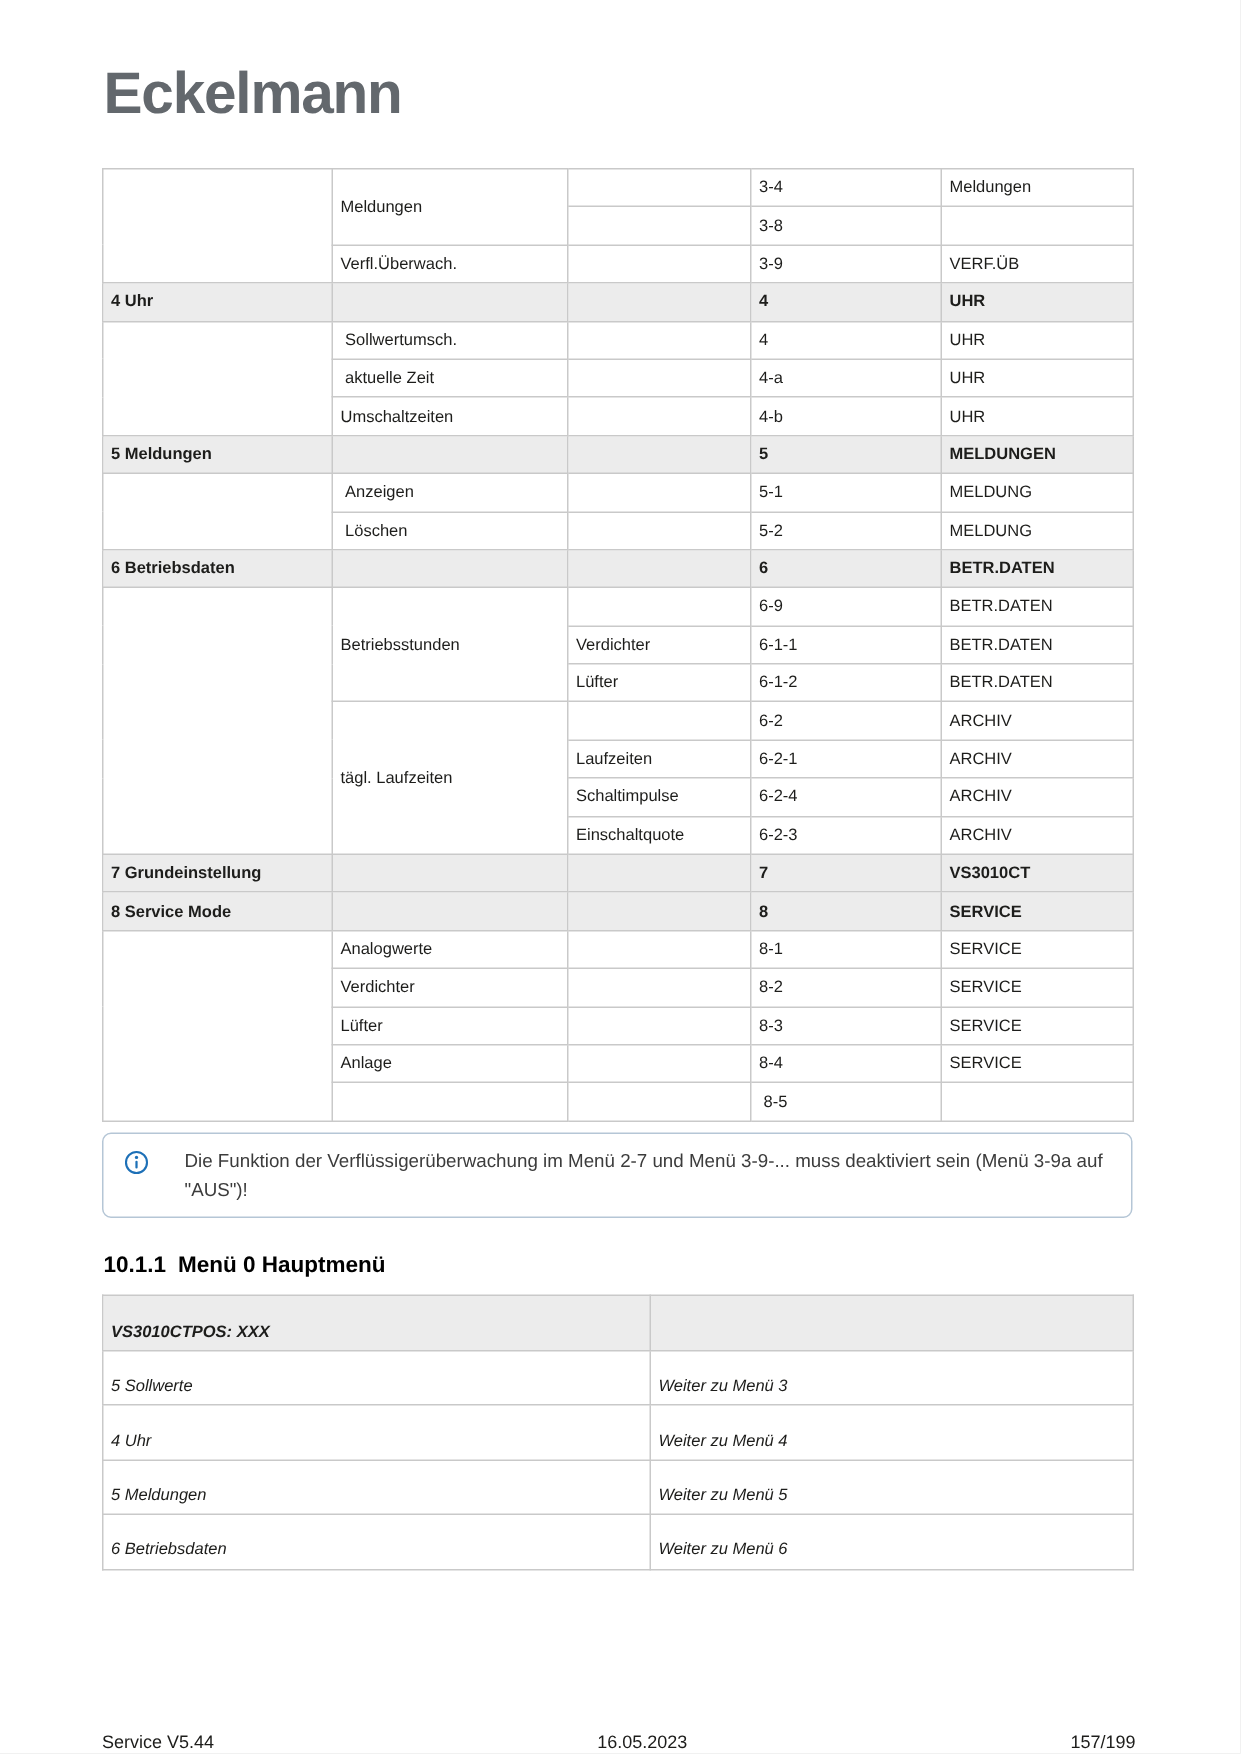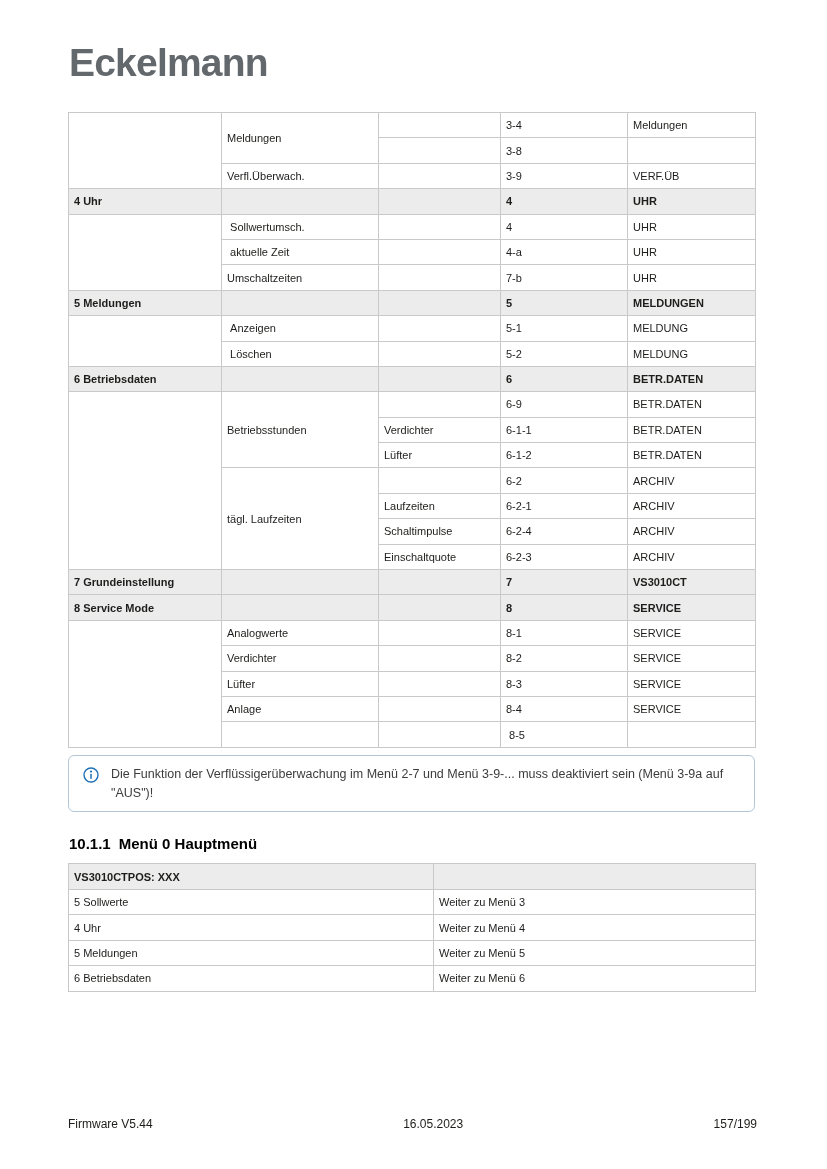--- a/index.html
+++ b/index.html
@@ -37,60 +37,61 @@
     background:var(--section-bg,#ececec);
     font-weight:bold;
   }
   
   .note {
     position:absolute; left:68px; top:755px;
     width:687px; min-height:54px; box-sizing:border-box;
     border:1px solid var(--note-border,#b5c6d6);
     border-radius:6px;
     background:#ffffff;
-    display:flex; align-items:flex-start; gap:12px;
+    display:flex; align-items:flex-start; gap:24px;
     padding:9px 16px 8px 14px;
     font-size:12.5px; line-height:1.5;
     color:#3c3c3c;
   }
   .note .note-icon { flex:0 0 auto; margin-top:2px; }
   
   .heading {
     position:absolute; left:69px; top:835px;
     display:flex; gap:8px;
     font-size:15px; font-weight:bold; color:#000;
   }
   
   table.main-menu {
     position:absolute; left:68px; top:863px;
     width:687px;
     border-collapse:collapse; table-layout:fixed;
     font-size:11px;
   }
   table.main-menu td {
     border:1px solid var(--table-border,#c9c9c9);
-    padding:0 2px 0 5px;
+    padding:11px 2px 0 5px;
     height:24.4px;
     vertical-align:middle;
     white-space:pre-wrap;
     overflow:hidden;
+    font-style:italic;
   }
   table.main-menu tr.header td {
     background:var(--section-bg,#ececec);
     font-weight:bold;
     height:25px;
   }
   
   .footer {
     position:absolute; left:68px; top:1117px;
     width:689px;
     display:flex; align-items:baseline;
     font-size:12px; color:#1d1d1b;
   }
-  .footer .center { flex:1; text-align:center; }
+  .footer .center { flex:1; text-align:center;margin-top:37px; }
 </style>
 </head>
 <body>
 
 <div class="page">
 
   <div class="logo">Eckelmann</div>
 
   <table class="menu-structure">
     <colgroup>
@@ -135,21 +136,21 @@
         </tr>
         <tr>
           <td> aktuelle Zeit</td>
           <td></td>
           <td>4-a</td>
           <td>UHR</td>
         </tr>
         <tr>
           <td>Umschaltzeiten</td>
           <td></td>
-          <td>7-b</td>
+          <td>4-b</td>
           <td>UHR</td>
         </tr>
         <tr class="section">
           <td>5 Meldungen</td>
           <td></td>
           <td></td>
           <td>5</td>
           <td>MELDUNGEN</td>
         </tr>
         <tr>
@@ -297,18 +298,18 @@
           <td>Weiter zu Menü 5</td>
         </tr>
         <tr>
           <td>6 Betriebsdaten</td>
           <td>Weiter zu Menü 6</td>
         </tr>
       </tbody>
   </table>
 
   <div class="footer">
-    <span>Firmware V5.44</span>
+    <span>Service V5.44</span>
     <span class="center">16.05.2023</span>
     <span>157/199</span>
   </div>
 
 </div>
 
 </body></html>

